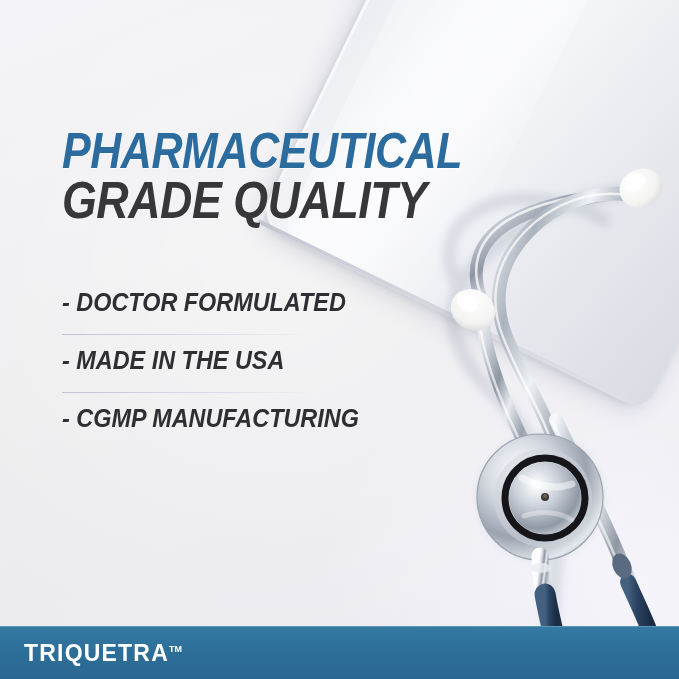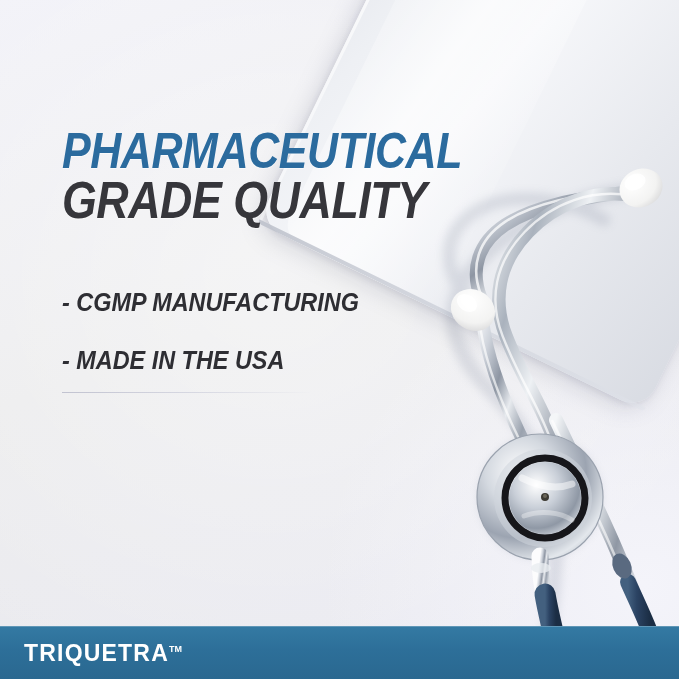--- a/index.html
+++ b/index.html
@@ -320,36 +320,43 @@
   </svg>
 
   <div class="headline">
     <div class="headline-line hl-1">PHARMACEUTICAL</div>
     <div class="headline-line hl-2">GRADE QUALITY</div>
   </div>
 
   <div class="bullets">
 
 
-
     <div class="bullet-row">
       <div class="bullet-text">
         <span>-</span>
-        <span>CGMP MANUFACTURING</span>
+        <span>DOCTOR FORMULATED</span>
       </div>
+      <div class="bullet-rule"></div>
     </div>
 
     <div class="bullet-row">
       <div class="bullet-text">
         <span>-</span>
         <span>MADE IN THE USA</span>
       </div>
       <div class="bullet-rule"></div>
     </div>
 
+    <div class="bullet-row">
+      <div class="bullet-text">
+        <span>-</span>
+        <span>CGMP MANUFACTURING</span>
+      </div>
+    </div>
+
   </div>
 
   <div class="footer-bar">
     <div class="footer-bar-top"></div>
     <div class="brand-wordmark">
       <span>TRIQUETRA</span><span class="brand-tm">TM</span>
     </div>
   </div>
 
 </div>

